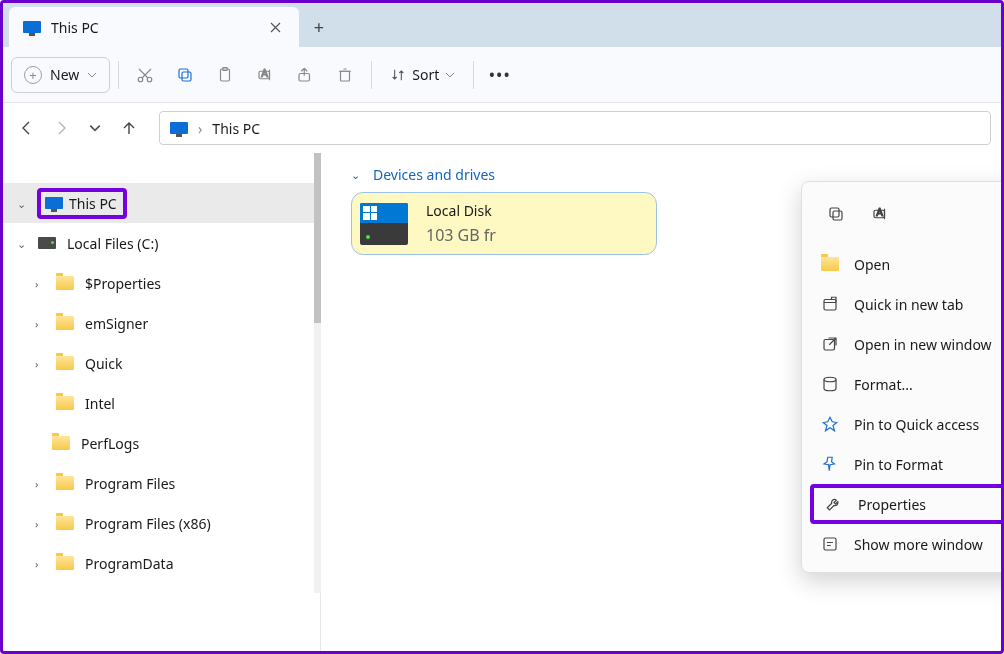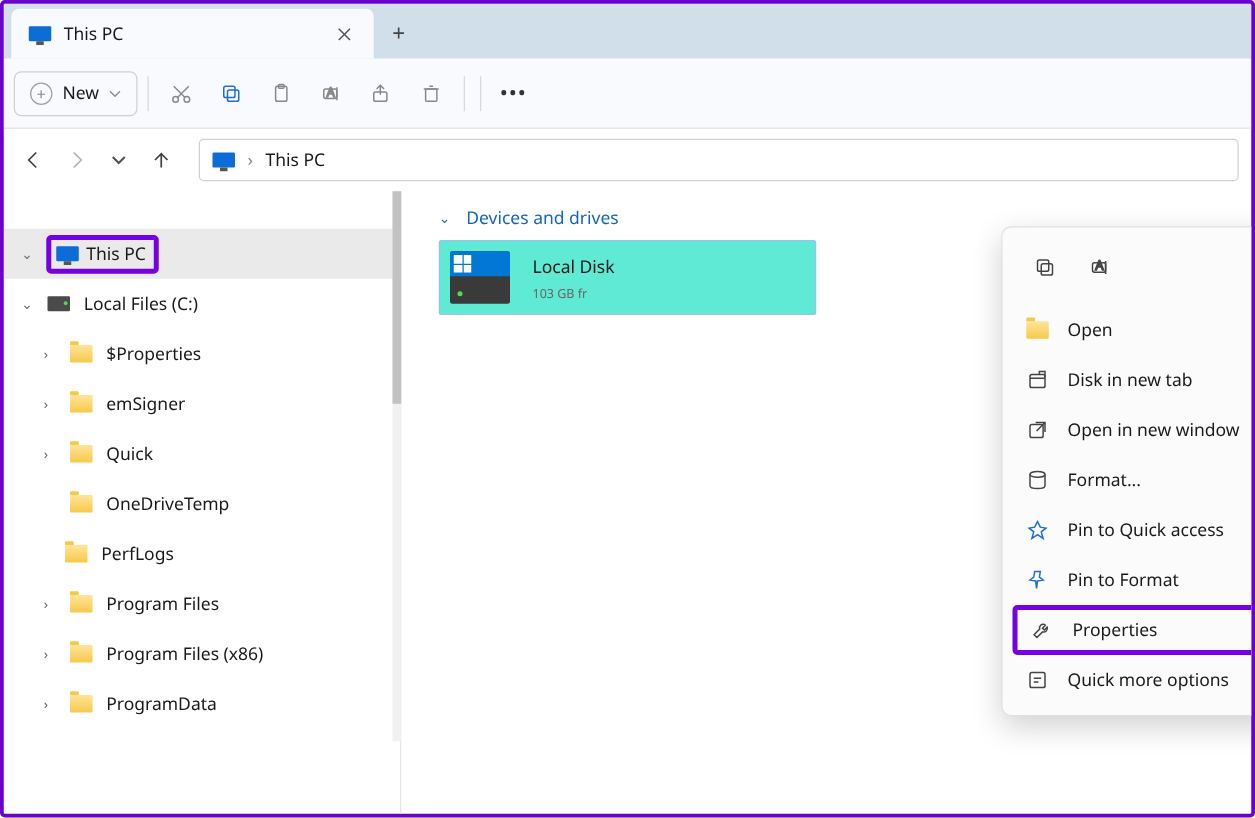--- a/index.html
+++ b/index.html
@@ -29,28 +29,28 @@
   .folder-ico::before{content:"";position:absolute;top:-3px;left:0;width:7px;height:3px;background:#f7c94a;border-radius:1px 1px 0 0}
   .disk-ico{width:18px;height:12px;background:#4a4a4a;border-radius:1px;position:relative}
   .disk-ico::after{content:"";position:absolute;right:2px;top:4px;width:3px;height:3px;background:#4de04d;border-radius:50%}
   .monitor-ico{width:18px;height:12px;background:#0c6dd6;border-radius:1px;position:relative}
   .monitor-ico::after{content:"";position:absolute;left:6px;top:12px;width:6px;height:3px;background:#555}
   .highlight-box{border:4px solid #7700e0;border-radius:4px;display:inline-flex;align-items:center;padding:2px 6px 2px 4px;gap:6px}
   .content{flex:1;padding:12px 20px 0 30px;position:relative}
   .section-hdr{display:flex;align-items:center;gap:6px;color:#1266c0;margin-bottom:8px}
   .section-hdr .chev{color:#1266c0}
   .drive-row{display:flex;align-items:center;gap:18px}
-  .drive-sel{display:flex;align-items:center;gap:18px;background:#5eead4;border:1px solid #9cc3e6;border-radius:2px;padding:8px 160px 8px 8px}
+  .drive-sel{display:flex;align-items:center;gap:18px;background:#fef9c3;border:1px solid #9cc3e6;border-radius:12px;padding:8px 160px 8px 8px}
   .drive-thumb{width:48px;height:42px;background:#3a3a3a;border-radius:2px;position:relative}
   .drive-thumb::before{content:"";position:absolute;top:0;left:0;right:0;height:20px;background:#0078d4;border-radius:2px 2px 0 0}
   .drive-thumb .winflag{position:absolute;top:3px;left:3px;width:14px;height:14px;display:grid;grid-template-columns:1fr 1fr;grid-template-rows:1fr 1fr;gap:1px}
   .drive-thumb .winflag span{background:#fff}
   .drive-thumb::after{content:"";position:absolute;left:6px;bottom:6px;width:4px;height:4px;background:#4de04d;border-radius:50%}
   .drive-meta .name{margin-bottom:4px}
-  .drive-meta .sub{color:#666;font-size:10px}
+  .drive-meta .sub{color:#666;font-size:16px}
 
   .ctxmenu{position:absolute;left:480px;top:28px;width:345px;background:#fbfbfb;border:1px solid #e0e0e0;border-radius:8px;box-shadow:0 8px 24px rgba(0,0,0,.18);padding:8px}
   .ctx-top{display:flex;gap:8px;padding:6px 8px 12px}
   .ctx-top .tbtn{width:36px;height:36px;color:#444}
   .ctx-item{display:flex;align-items:center;height:40px;padding:0 10px;border-radius:5px;gap:14px}
   .ctx-ico{width:20px;height:20px;display:flex;align-items:center;justify-content:center;color:#444}
   .prop-box{border:4px solid #7700e0;border-radius:4px}
   .scroll-stub{position:absolute;left:-7px;top:0;width:7px;height:440px;background:#f1f1f1}
   .scroll-thumb{position:absolute;left:-7px;top:0;width:7px;height:170px;background:#c2c2c2}
   svg{display:block}
@@ -114,20 +114,29 @@
           <path d="M11 3v10M7 7l4-4 4 4"></path>
         </svg>
       </div>
     <div class="tbtn">
         <svg width="18" height="18" viewBox="0 0 24 24" fill="none" stroke="#888" stroke-width="1.6">
           <rect x="6" y="7" width="12" height="13" rx="1"></rect>
           <path d="M4 7h16M10 4h4"></path>
         </svg>
       </div>
     <div class="sep"></div>
+    <div class="tbtn text">
+      <svg width="16" height="16" viewBox="0 0 24 24" fill="none" stroke="#555" stroke-width="1.6">
+          <path d="M7 4v14M4 15l3 3 3-3M17 20V6M14 9l3-3 3 3"></path>
+        </svg>
+      <span>Sort</span>
+      <svg width="10" height="10" viewBox="0 0 10 10">
+          <path d="M1 3l4 4 4-4" stroke="#888" fill="none"></path>
+        </svg>
+    </div>
     <div class="sep"></div>
     <div class="tbtn" style="color:#333;letter-spacing:2px;font-weight:bold">•••</div>
   </div>
 
   <div class="navrow">
     <div class="navbtn">
         <svg width="16" height="16" viewBox="0 0 16 16">
           <path d="M10 2L4 8l6 6" stroke="#444" fill="none" stroke-width="1.4"></path>
         </svg>
       </div>
@@ -189,21 +198,21 @@
             <span class="ico">
               <span class="folder-ico"></span>
             </span>
             <span>Quick</span>
           </div>
           <div class="tree-item" style="padding-left: 32px;">
             <span class="chev"></span>
             <span class="ico">
               <span class="folder-ico"></span>
             </span>
-            <span>OneDriveTemp</span>
+            <span>Intel</span>
           </div>
           <div class="tree-item" style="padding-left: 28px;">
             <span class="chev"></span>
             <span class="ico">
               <span class="folder-ico"></span>
             </span>
             <span>PerfLogs</span>
           </div>
           <div class="tree-item" style="padding-left: 32px;">
             <span class="chev">›</span>
@@ -276,21 +285,21 @@
           <span>Open</span>
 
         </div>
         <div class="ctx-item">
           <span class="ctx-ico">
               <svg width="18" height="18" viewBox="0 0 24 24" fill="none" stroke="#444" stroke-width="1.6">
                 <rect x="4" y="6" width="16" height="14" rx="2"></rect>
                 <path d="M4 10h16M14 6V3h6v6"></path>
               </svg>
             </span>
-          <span>Disk in new tab</span>
+          <span>Quick in new tab</span>
         </div>
         <div class="ctx-item">
           <span class="ctx-ico">
               <svg width="18" height="18" viewBox="0 0 24 24" fill="none" stroke="#444" stroke-width="1.6">
                 <rect x="4" y="6" width="14" height="14" rx="2"></rect>
                 <path d="M10 4h10v10M20 4l-9 9"></path>
               </svg>
             </span>
           <span>Open in new window</span>
         </div>
@@ -328,18 +337,18 @@
           <span>Properties</span>
 
         </div>
         <div class="ctx-item">
           <span class="ctx-ico">
               <svg width="18" height="18" viewBox="0 0 24 24" fill="none" stroke="#444" stroke-width="1.6">
                 <rect x="4" y="4" width="16" height="16" rx="2"></rect>
                 <path d="M8 10h8M8 14h5"></path>
               </svg>
             </span>
-          <span>Quick more options</span>
+          <span>Show more window</span>
         </div>
       </div>
     </div>
   </div>
 </div>
 
 </body></html>

